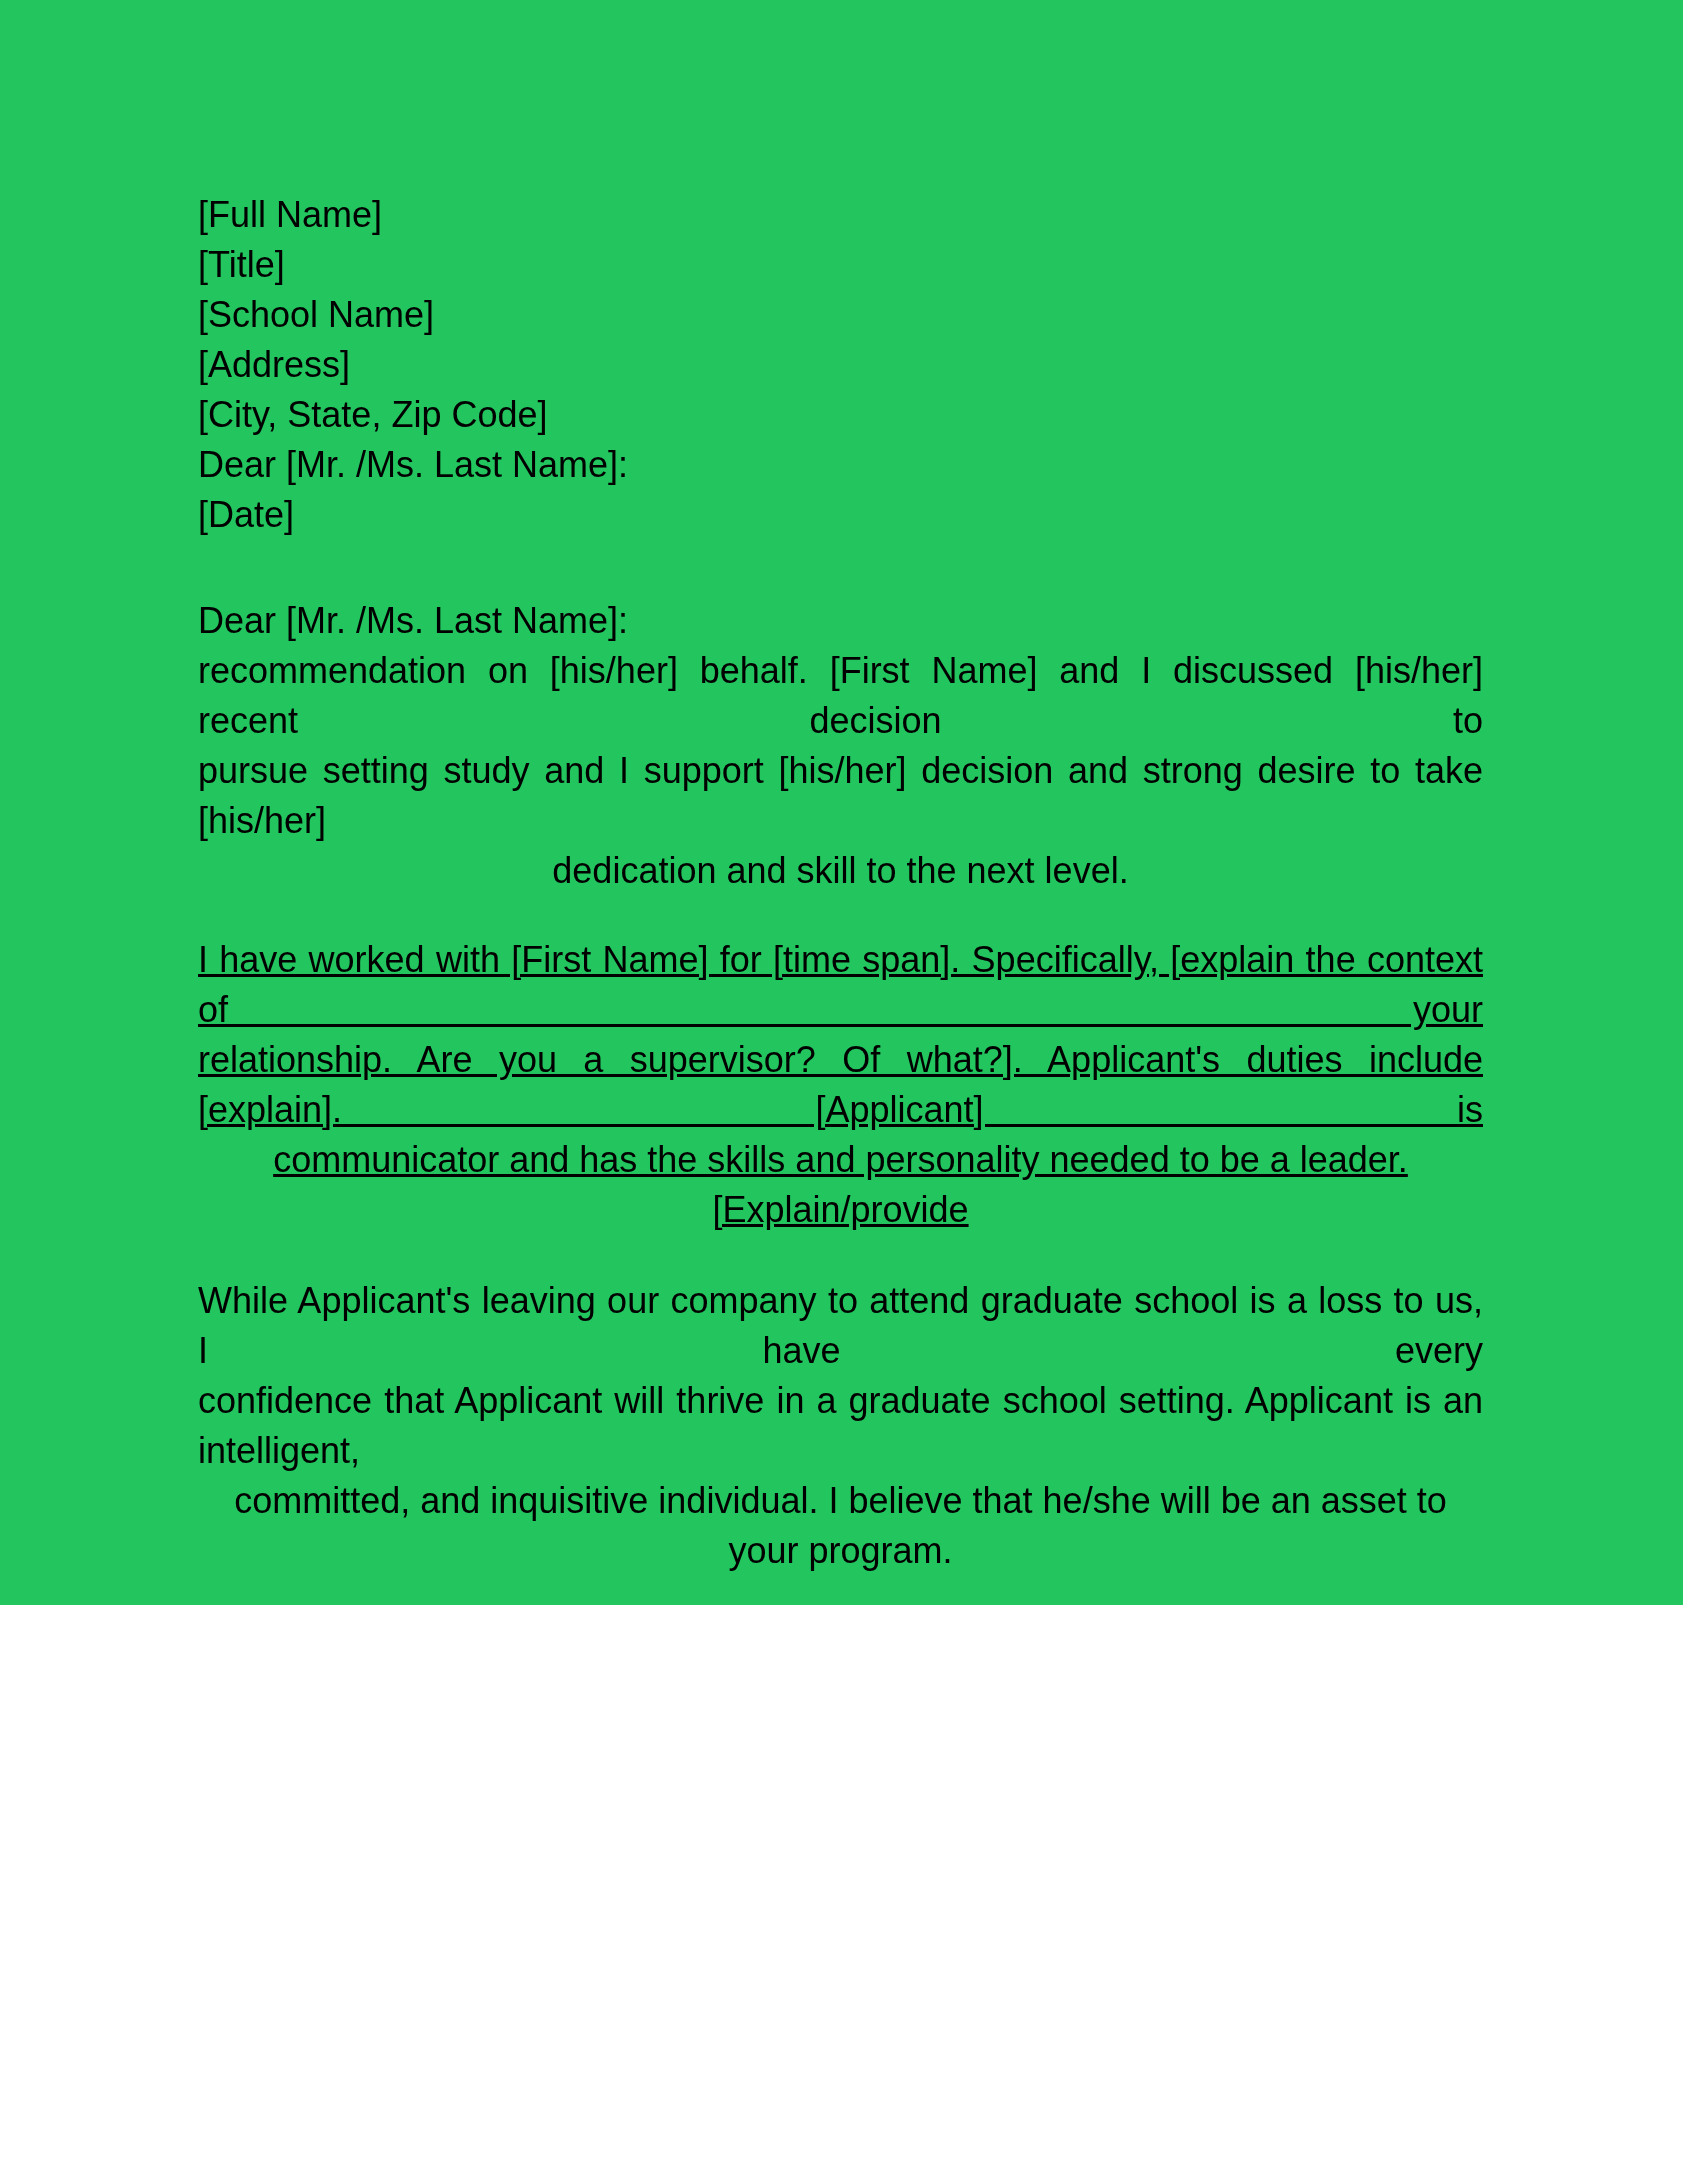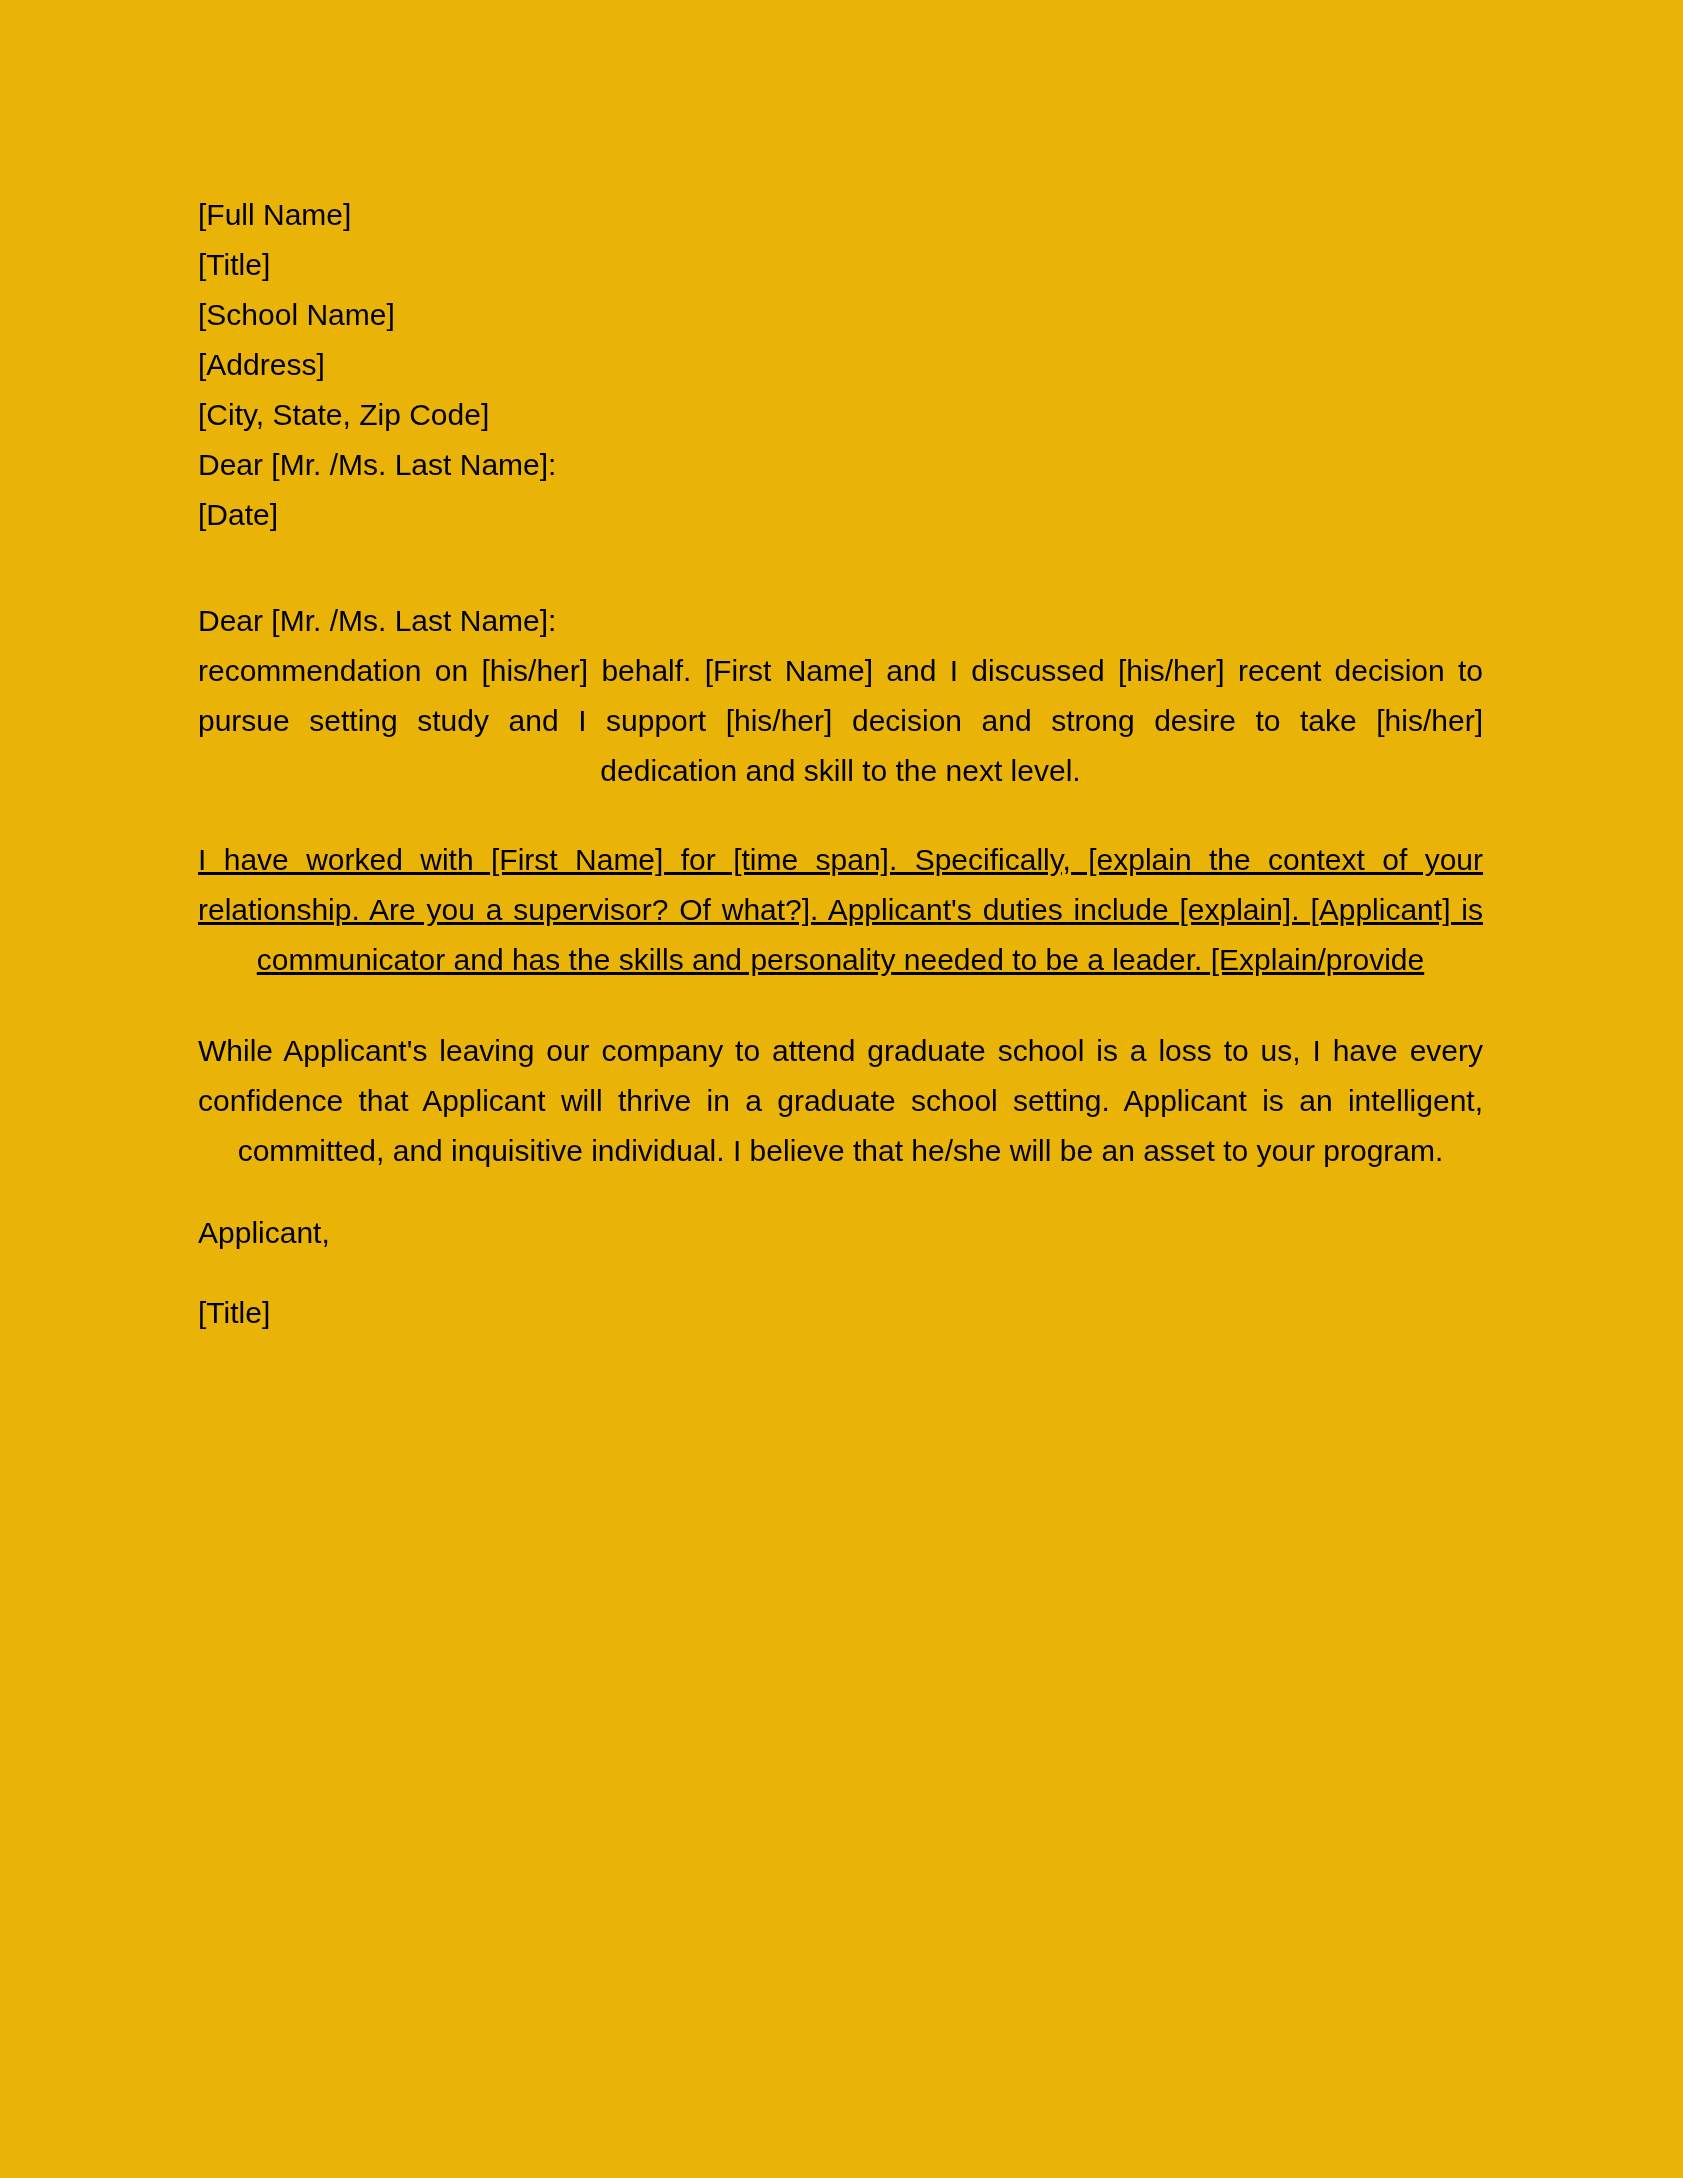--- a/index.html
+++ b/index.html
@@ -3,24 +3,24 @@
 <meta charset="utf-8">
 <style>
   html, body {
     margin: 0;
     padding: 0;
     background: #ffffff;
   }
   .page {
     position: relative;
     width: 1683px;
-    height: 2178px;
-    background: #eab308;
+    height: 1605px;
+    background: #22c55e;
     font-family: "Liberation Sans", "DejaVu Sans", sans-serif;
-    font-size: 30px;
+    font-size: 36px;
     line-height: 50px;
     color: #000000;
     overflow: hidden;
   }
   .content {
     position: absolute;
     left: 198px;
     top: 190px;
     width: 1285px;
   }

